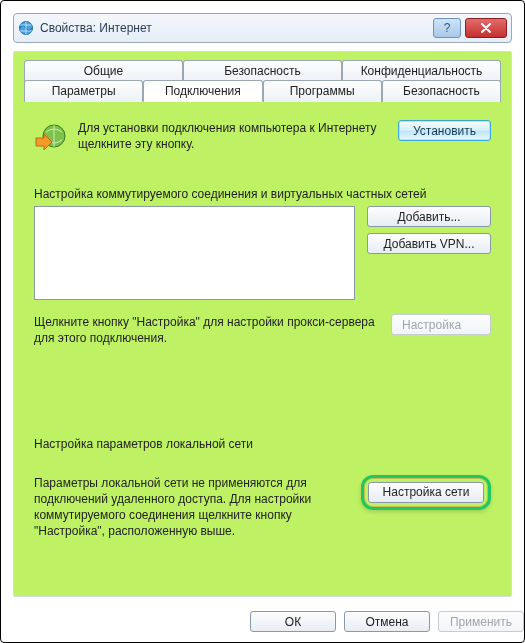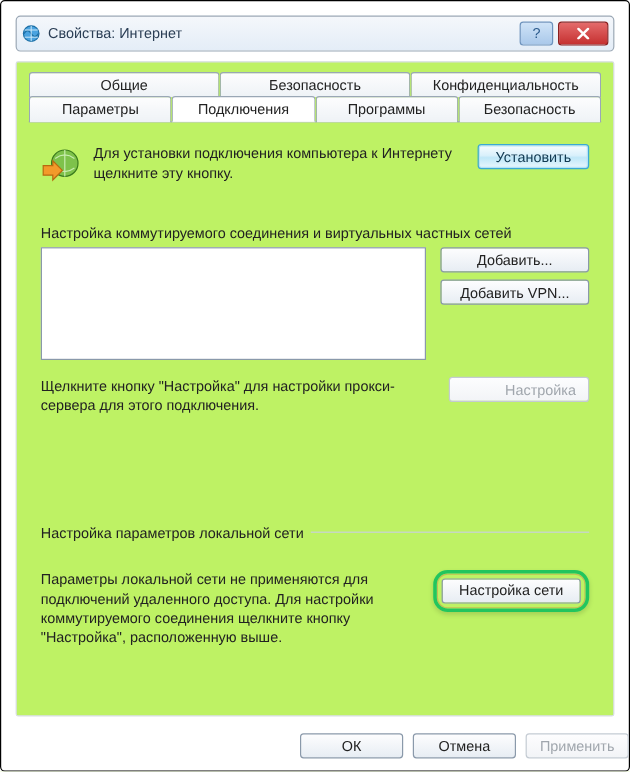--- a/index.html
+++ b/index.html
@@ -138,21 +138,21 @@
     flex:1;
     height:92px;
     border:1px solid #8a99aa;
     background:#fff;
   }
   .side-btns { width:124px; display:flex; flex-direction:column; gap:6px; }
   .side-btns .btn { width:100%; text-align:center; }
 
   .hint { margin-top:14px; color:#222; line-height:1.35; }
   .hint-row { display:flex; gap:12px; align-items:flex-start; }
-  .hint-row .btn { width:117px; text-align:right; flex-shrink:0; }
+  .hint-row .btn { width:100px; text-align:left; flex-shrink:0; }
 
   
   .lan-section { margin-top:90px; }
   .lan-header { display:flex; align-items:center; gap:6px; color:#222; white-space:nowrap;text-align:right; }
   .lan-header .rule { flex:1; height:1px; background:#c9d1d9; }
   .lan-row { display:flex; gap:12px; margin-top:24px; align-items:flex-start; }
   .lan-text { flex:1; color:#222; line-height:1.35; }
 
   .highlight-wrap {
     border:3px solid #22c55e;

